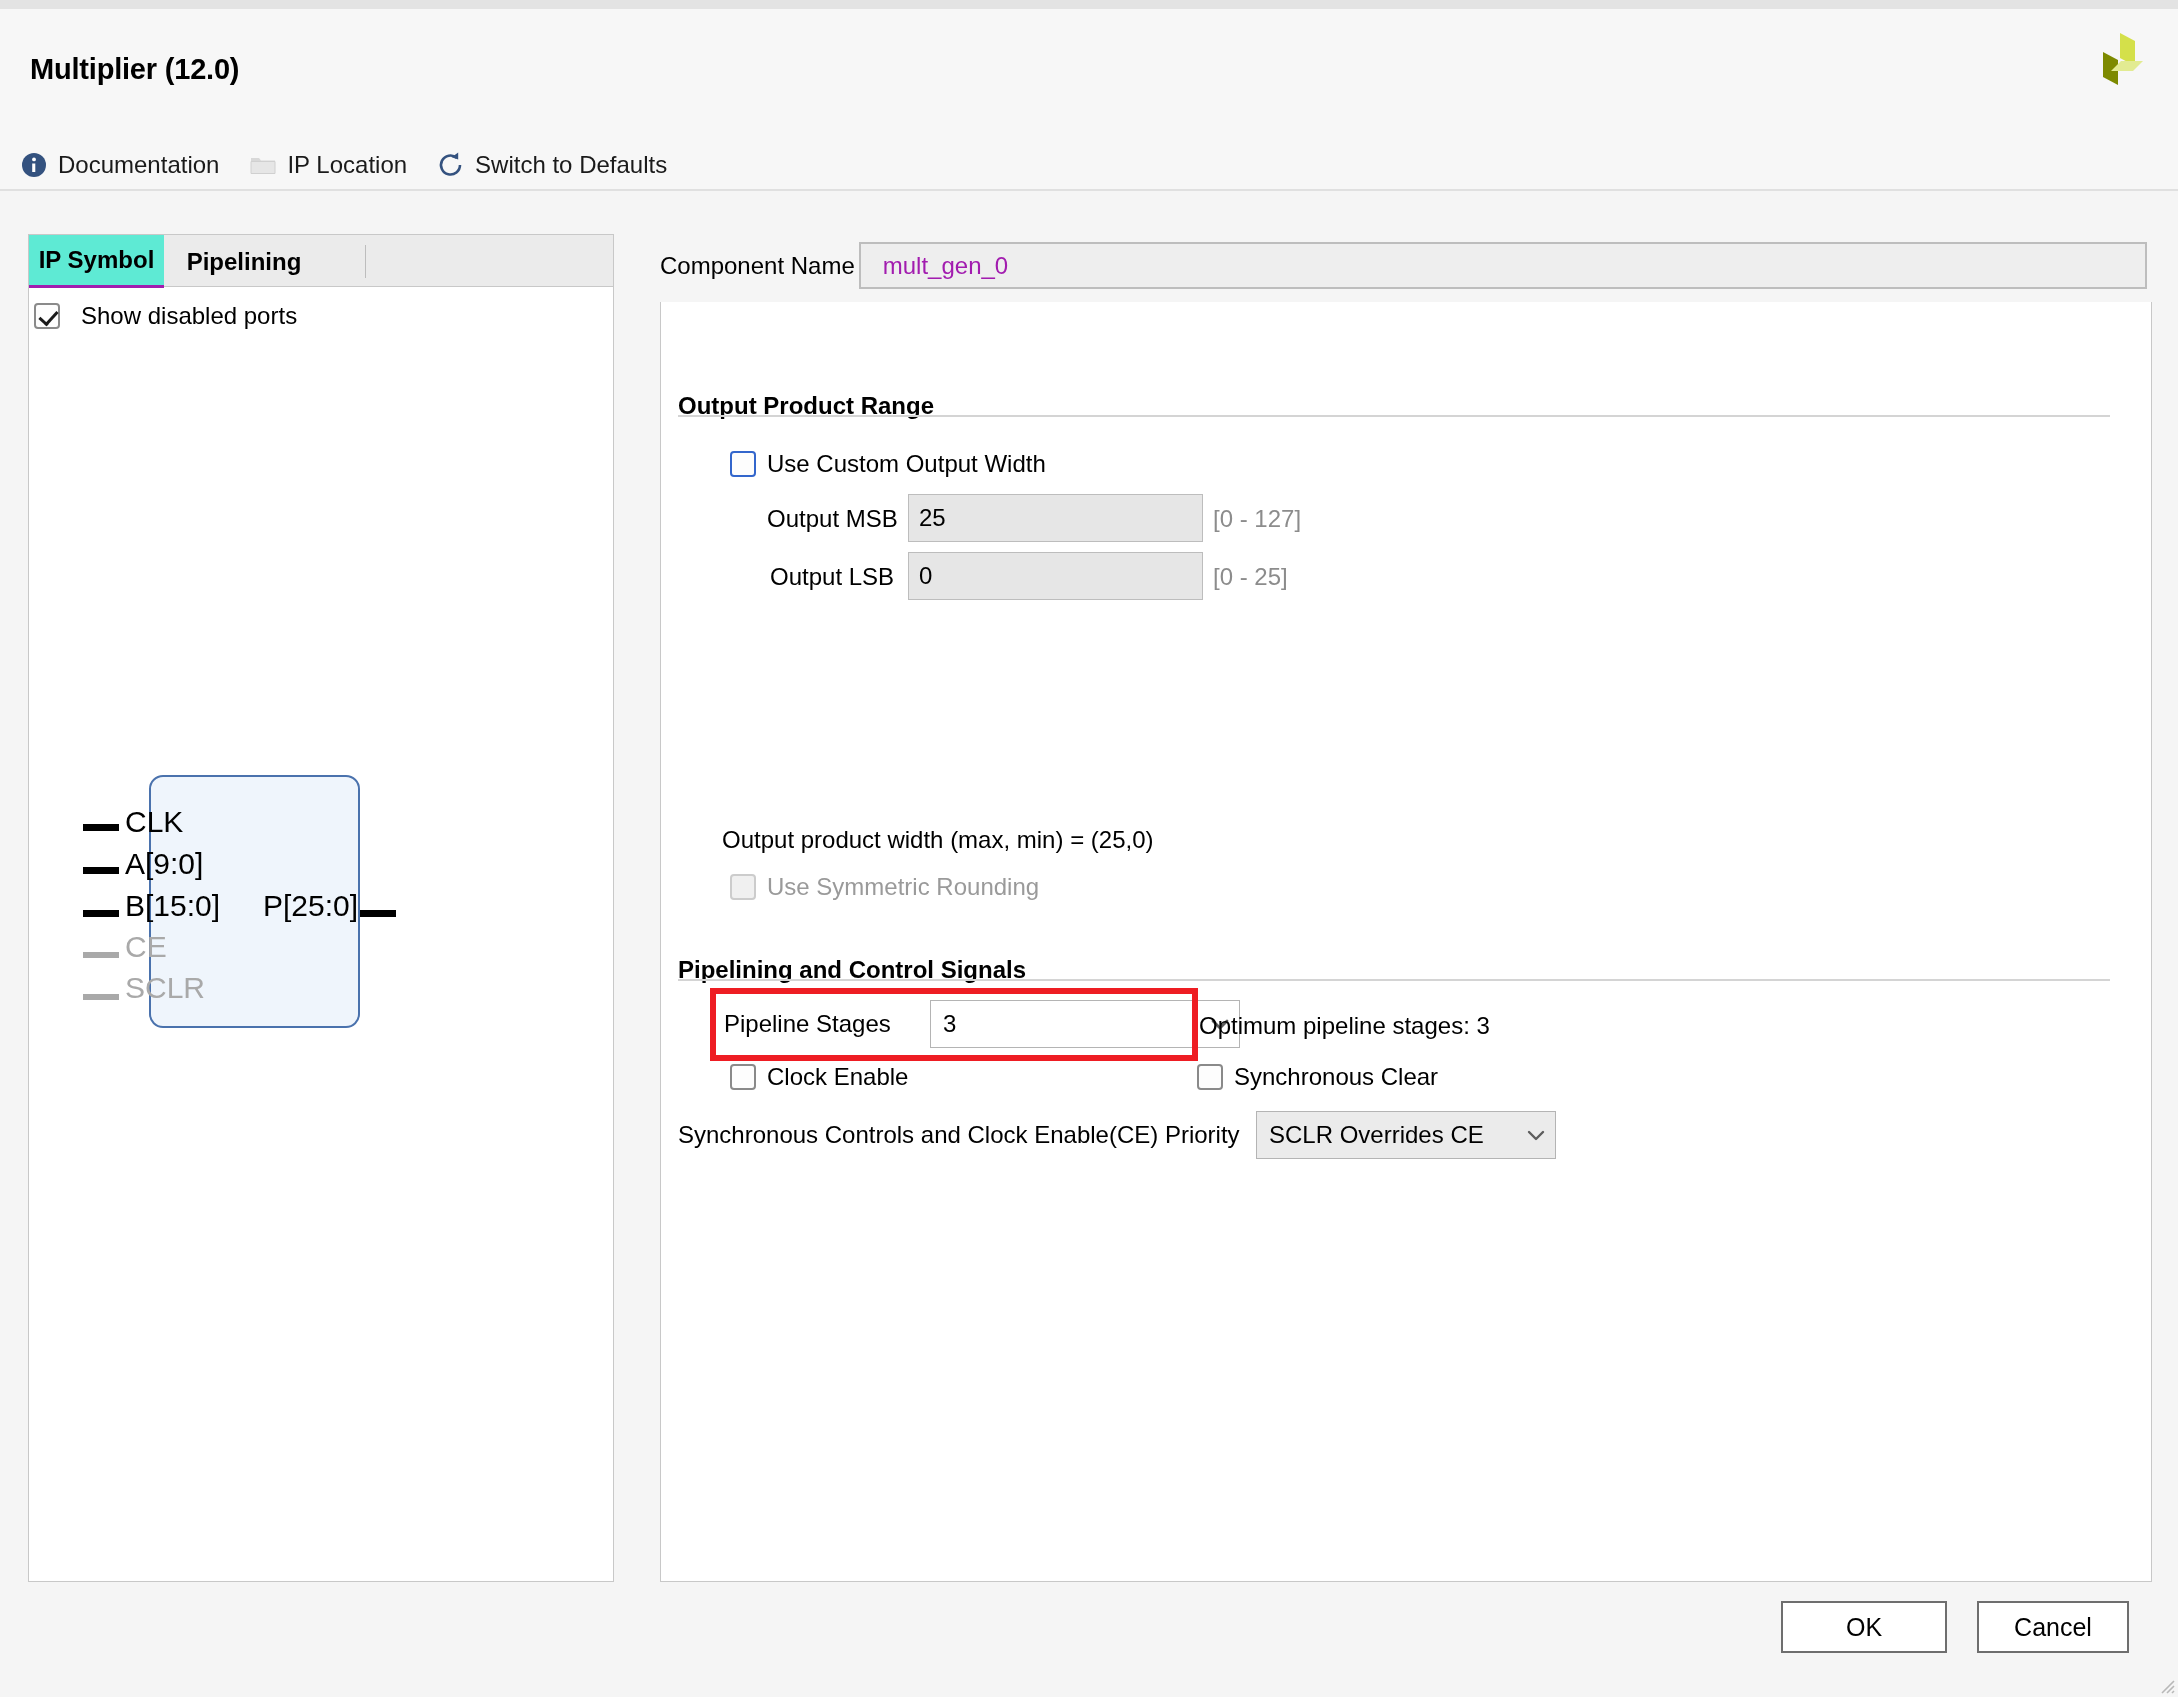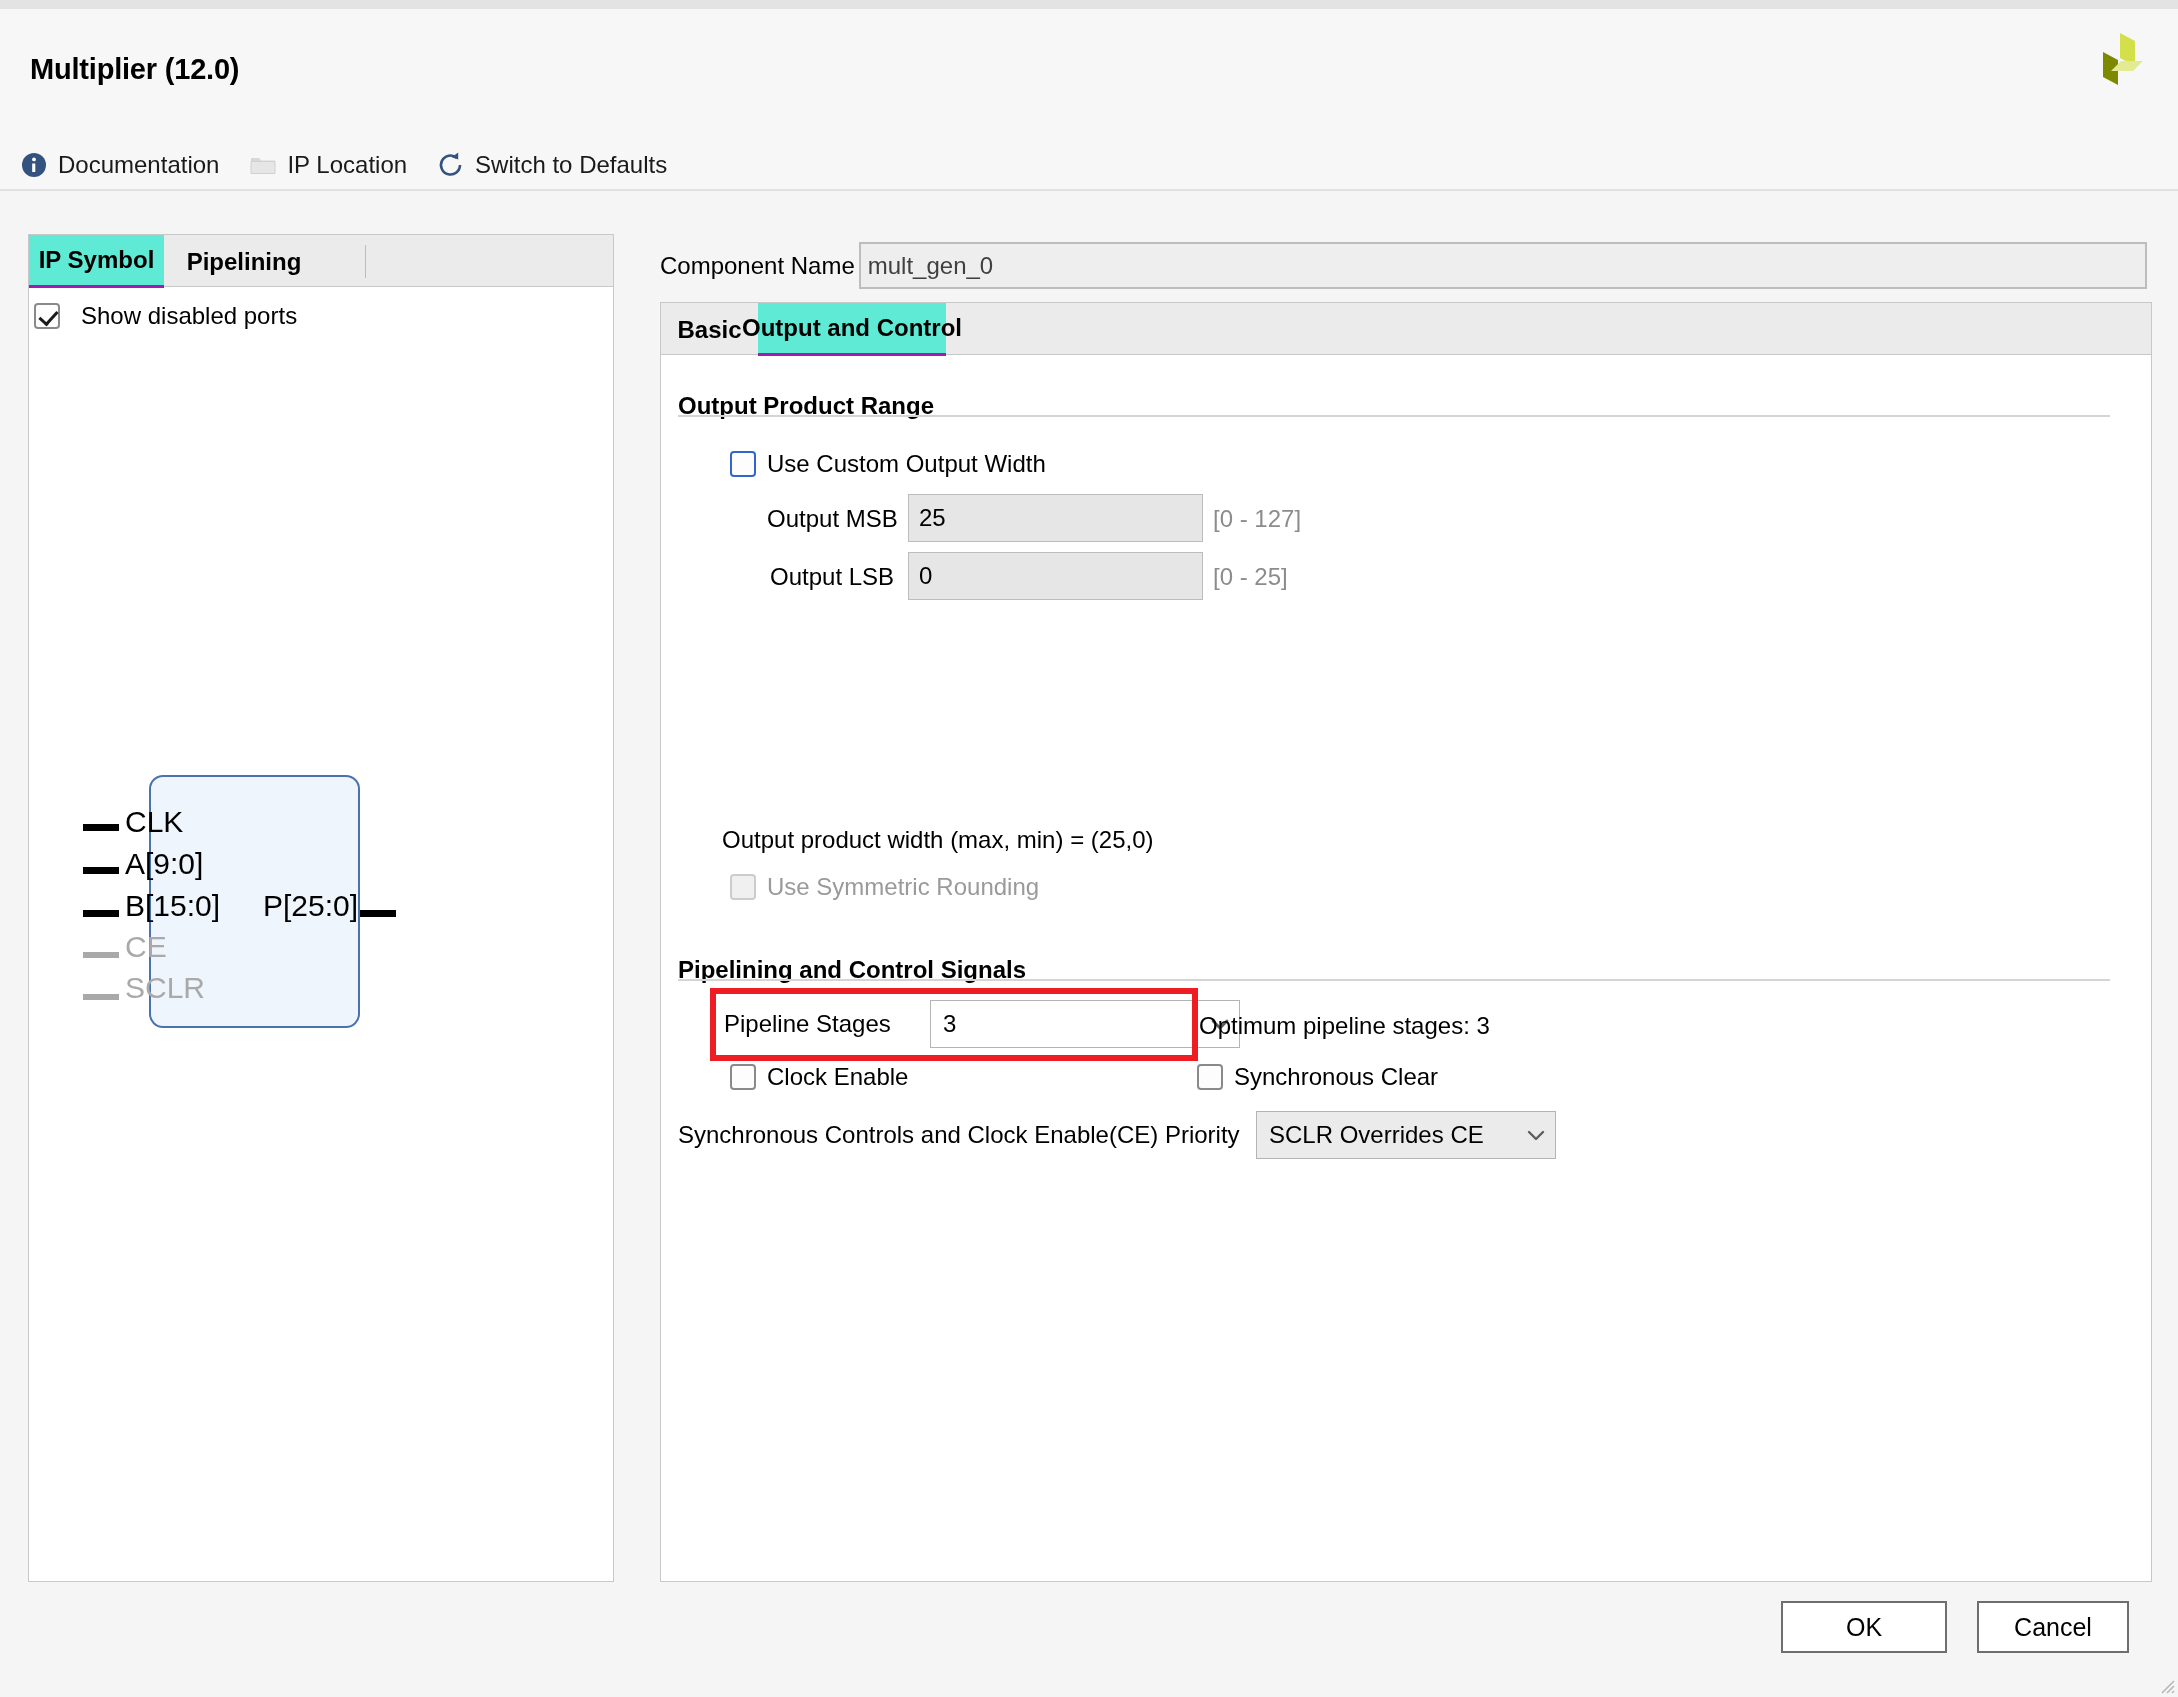--- a/index.html
+++ b/index.html
@@ -126,22 +126,22 @@
     display: flex; align-items: center;
   }
   .compname-lbl {
     font-size: 24px; color: #000; margin-right: 4px; white-space: nowrap;
   }
   .compname-field {
     width: 1288px; height: 47px;
     background: #eeeeee;
     border: 2px solid #bdbdbd;
     display: flex; align-items: center;
-    padding-left: 7px;
-    font-size: 24px; color: #404040;
+    padding-left: 22px;
+    font-size: 24px; color: #a21caf;
   }
 
   .right-panel {
     position: absolute; left: 660px; top: 302px;
     width: 1492px; height: 1280px;
     background: #ffffff;
     border: 1px solid #c8c8c8;
     border-top: none;
   }
   .tabstrip-right {
@@ -306,28 +306,20 @@
     <div class="pin-label" style="left:233px; top:559px;">P[25:0]</div>
   </div>
 
   <div class="compname-row">
     <div class="compname-lbl">Component Name</div>
     <div class="compname-field">mult_gen_0</div>
   </div>
 
   <div class="right-panel"></div>
 
-  <div class="tabstrip-right">
-    <div class="tab" style="left:0px;width:97px;">
-      <span>Basic</span>
-    </div>
-    <div class="tab active" style="left:97px;width:188px;">
-      <span>Output and Control</span>
-    </div>
-  </div>
 
   <div class="section-title" style="left:678px; top:385px;">Output Product Range</div>
   <div class="section-rule" style="left:678px; top:415px; width:1432px;"></div>
 
   <div class="cbrow" style="left:730px; top:450px;">
     <span class="cb blue"></span>
     <span>Use Custom Output Width</span>
   </div>
 
   <div class="field-label" style="left:767px; top:505px;">Output MSB</div>

